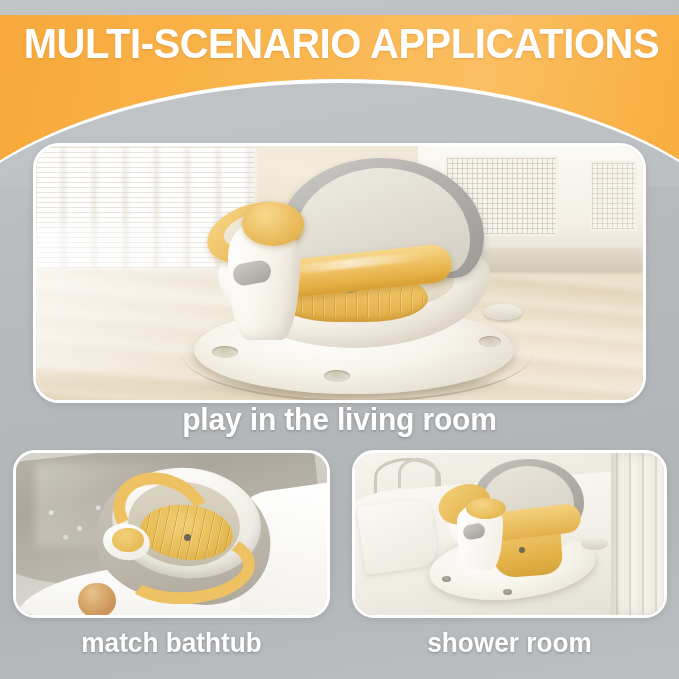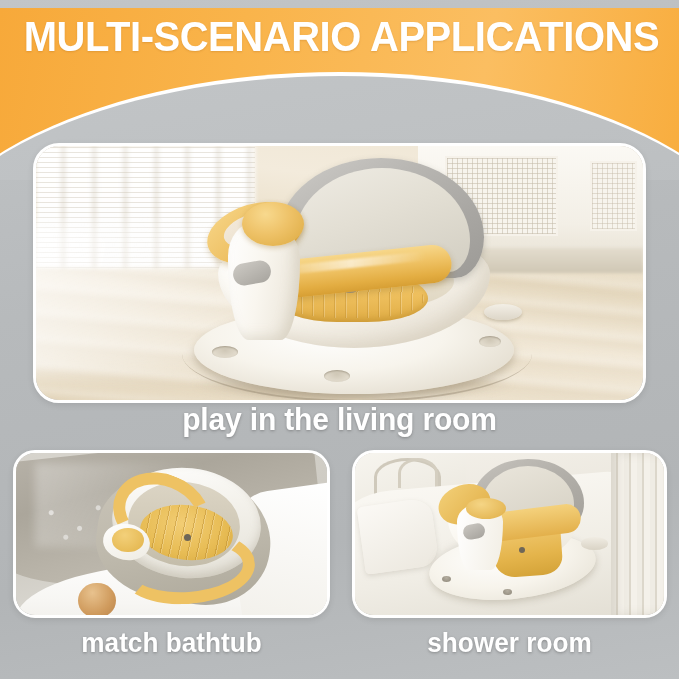--- a/index.html
+++ b/index.html
@@ -8,21 +8,21 @@
     font-family:"Liberation Sans",sans-serif;
     background:#b9bcbe;
   }
   #page{
     position:relative;width:679px;height:679px;overflow:hidden;
     background:linear-gradient(170deg,#c2c5c7 0%,#b7babc 40%,#b2b5b7 75%,#bcbfc1 100%);
   }
 
   
   .banner{
-    position:absolute;left:0;top:8px;width:679px;height:172px;
+    position:absolute;left:0;top:15px;width:679px;height:172px;
     background:linear-gradient(100deg,#f7a93a 0%,#f9b44b 35%,#fbbe61 70%,#f8ad3e 100%);
     overflow:hidden;
   }
   
   .arc{
     position:absolute;left:-90px;top:64px;width:860px;height:420px;
     border-radius:50%/50%;
     background:linear-gradient(170deg,#c2c5c7 0%,#babdbf 60%,#b6b9bb 100%);
     border-top:4px solid #ffffff;
     box-sizing:border-box;

